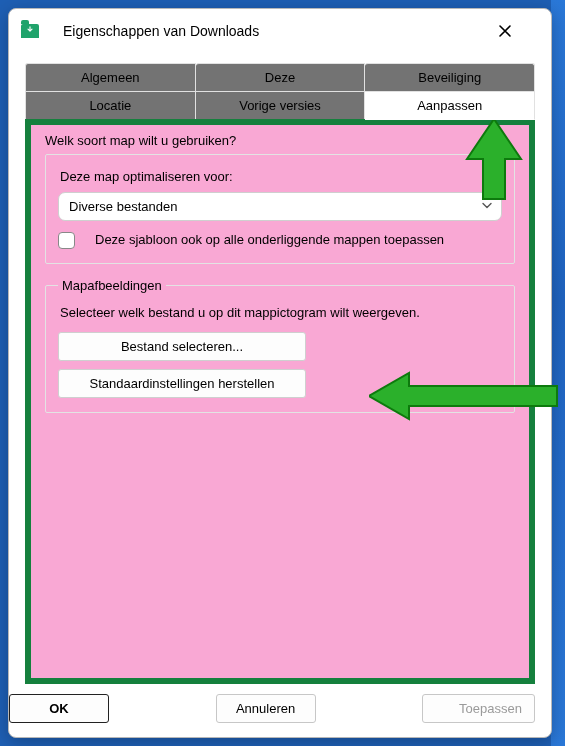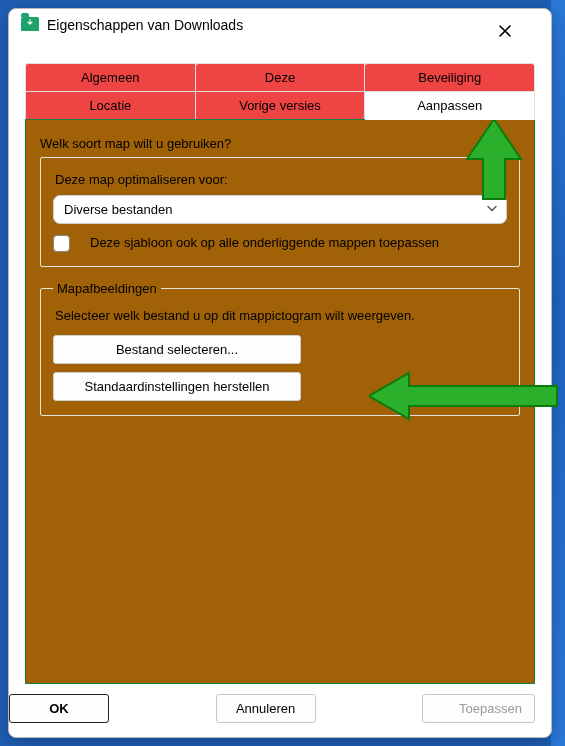--- a/index.html
+++ b/index.html
@@ -25,23 +25,23 @@
     width: 544px; height: 730px;
     background: #ffffff;
     border: 1px solid #b8b8b8;
     border-radius: 8px;
     box-shadow: 0 4px 18px rgba(0,0,0,.25);
     display: flex;
     flex-direction: column;
   }
   .titlebar {
     display: flex;
-    align-items: flex-start;
+    align-items: center;
     padding: 8px 26px 6px 12px;
-    gap: 8px;
+    gap: 24px;
   }
   .title-icon {
     width: 18px; height: 14px;
     background: #20a36b;
     border-radius: 2px 2px 0 0;
     position: relative;
     display: inline-block;
   }
   .title-icon::before {
     content: "";
@@ -72,41 +72,41 @@
     display: flex;
     flex-direction: column;
   }
   .tabs { display:flex; flex-direction:column; }
   .tab-row { display:flex; }
   .tab {
     flex: 1;
     text-align: center;
     padding: 6px 0;
     font-size: 13px;
-    background: #ef4444;
+    background: #737373;
     border: 1px solid #e1e1e1;
     border-bottom: none;
     color:#000;
     cursor: pointer;
   }
   .tab + .tab { border-left: none; }
   .tab-row:first-child .tab { border-top-left-radius:3px; }
   .tab-row:first-child .tab:last-child { border-top-right-radius:3px; }
   .tab.active {
     background: #ffffff;
     border-bottom: 1px solid #ffffff;
     position: relative;
     z-index: 2;
   }
   .tab-body {
-    border: 1px solid #15803d;
-    padding: 12px 14px 16px 14px;
+    border: 6px solid #15803d;
+    padding: 4px 14px 16px 14px;
     margin-top: -1px;
     flex: 1;
-    background:#a16207;
+    background:#f9a8d4;
   }
   .section-heading { font-size:13px; margin: 4px 0 6px 0; color:#000; }
   fieldset {
     border: 1px solid #e3e3e3;
     border-radius: 2px;
     margin: 0 0 14px 0;
     padding: 10px 12px 14px 12px;
   }
   legend { padding: 0 4px; font-size:13px; color:#000; }
   .opt-label { margin: 4px 0 8px 2px; color:#000; }

